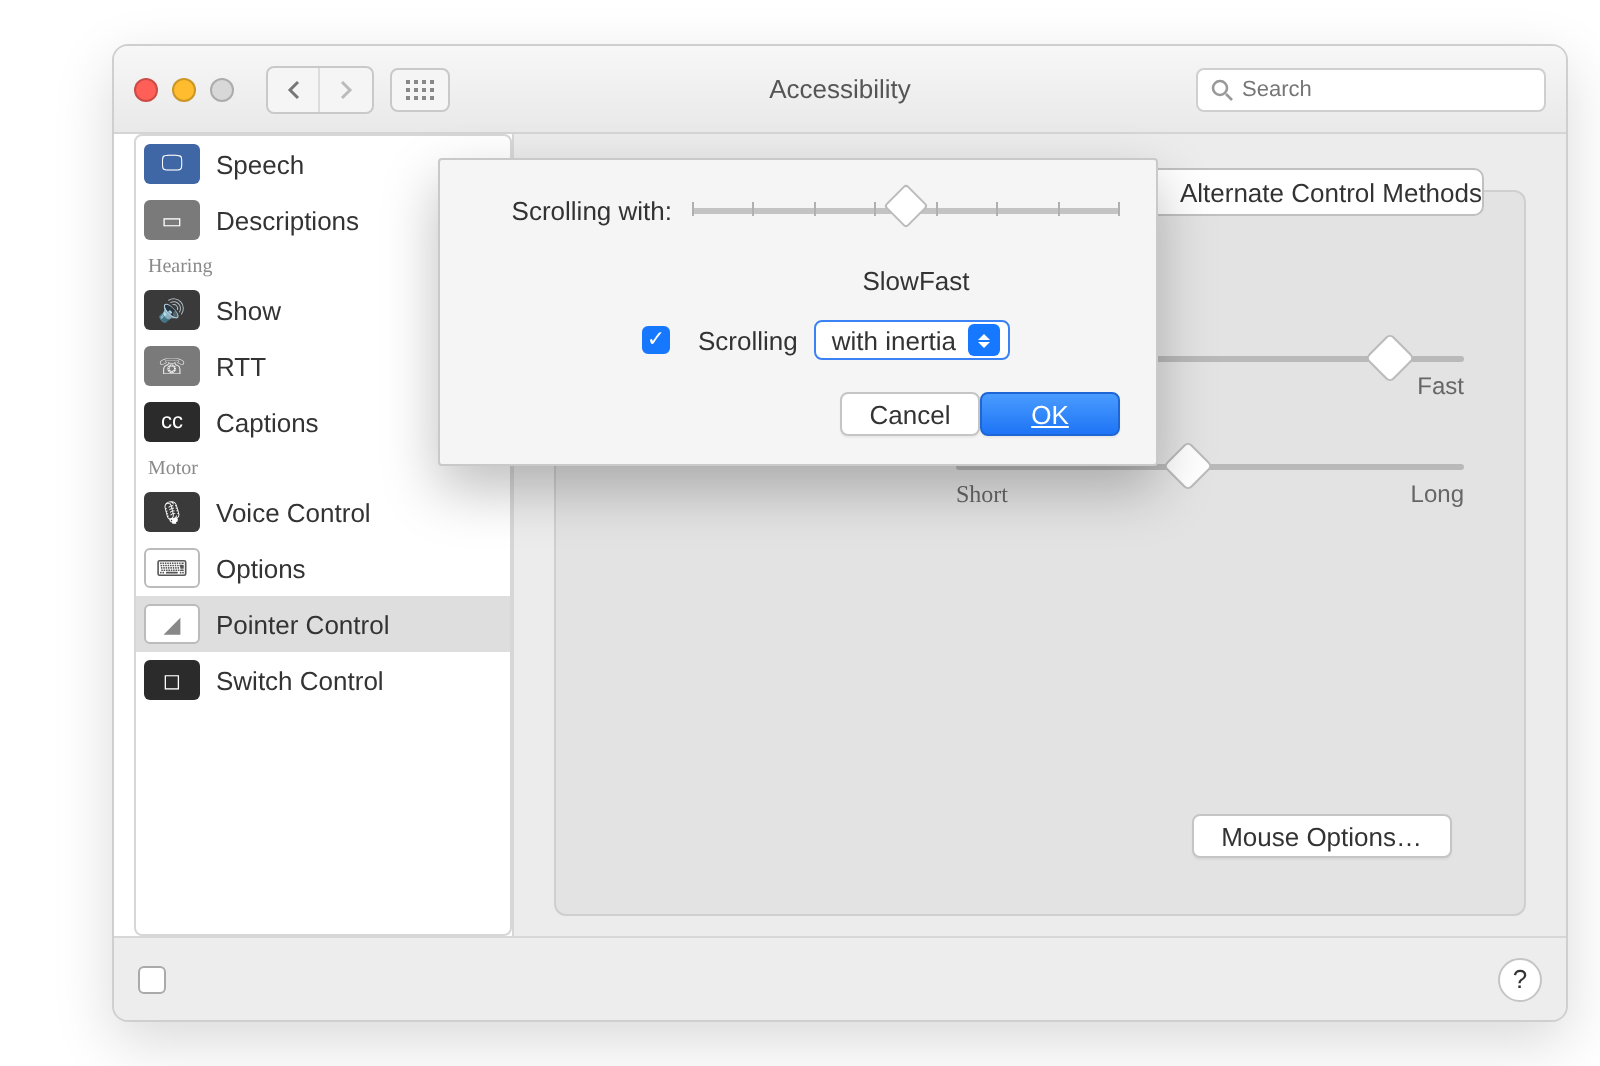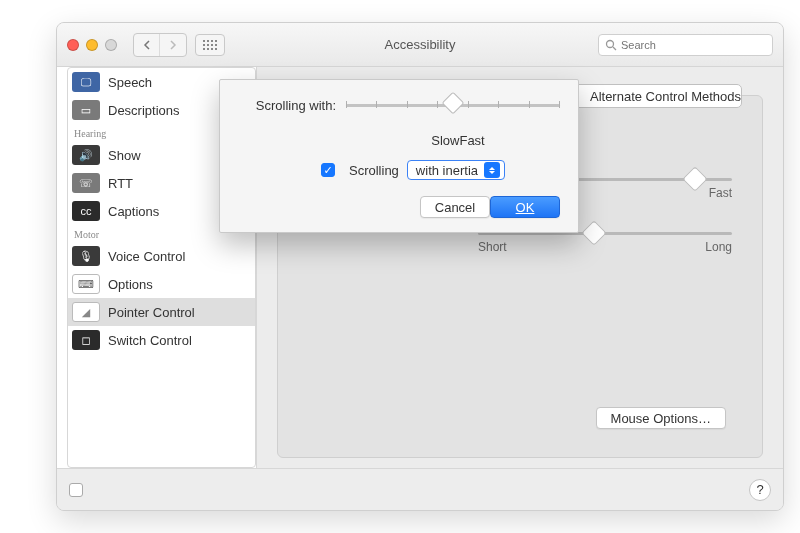--- a/index.html
+++ b/index.html
@@ -23,21 +23,21 @@
   .sideitem .ic { width:28px; height:20px; border-radius:3px; display:flex; align-items:center; justify-content:center; font-size:11px; color:#fff;}
   .sideitem.selected { background:#dedede; }
   .sidehdr { font-size:10px; color:#8a8a8a; padding:4px 6px 2px 6px; text-transform:none;font-family:Liberation Serif, serif;}
   .main { flex:1; position:relative; background:#ececec;}
   .panel { position:absolute; left:20px; right:20px; top:28px; bottom:10px; background:#e3e3e3; border:1px solid #cfcfcf; border-radius:6px; }
   .tabseg { position:absolute; top:-12px; right:20px; width:270px; height:24px; background:#fff; border:1px solid #c0c0c0; border-radius:5px; display:flex; overflow:hidden;}
   .tabseg .tab { flex:1; display:flex; align-items:center; justify-content:center; font-size:12.5px; }
   .bgslider { position:absolute; height:22px; left:200px; right:30px; display:flex; align-items:center; }
   .bgslider .track { flex:1; height:3px; background:#b9b9b9; border-radius:2px; position:relative;}
   .bgslider .knob { position:absolute; top:-8px; width:18px; height:18px; background:#fff; border:1px solid #bbb; border-radius:3px; transform:rotate(45deg);}
-  .bgslider .lblL { position:absolute; left:0; top:18px; font-size:12px; color:#666;}
+  .bgslider .lblL { position:absolute; left:0; top:18px; font-size:12px; color:#666;font-family:Liberation Serif, serif;}
   .bgslider .lblR { position:absolute; right:0; top:18px; font-size:12px; color:#666;}
   .macbtn { height:22px; padding:0 14px; background:#fff; border:1px solid #c5c5c5; border-radius:4px; font-size:12.5px; color:#333; display:inline-flex; align-items:center; justify-content:center; box-shadow: 0 1px 1px rgba(0,0,0,0.05);}
   .footer { position:absolute; left:0; right:0; bottom:0; height:42px; display:flex; align-items:center; padding:0 12px; border-top:1px solid #d7d7d7; background:#ededed;}
   .checkbox { width:14px; height:14px; border:1px solid #aaa; border-radius:3px; background:#fff; margin-right:6px; display:inline-flex; align-items:center; justify-content:center;}
   .checkbox.checked { background:#1677ff; border-color:#1677ff;}
   .checkbox.checked::after { content:"✓"; color:#fff; font-size:11px; line-height:1;}
   .helpbtn { margin-left:auto; width:22px; height:22px; border:1px solid #c5c5c5; border-radius:50%; background:#fff; display:flex; align-items:center; justify-content:center; color:#666;}
   
   .sheet { position:absolute; top:56px; left:162px; width:360px; background:#f5f5f5; border:1px solid #c9c9c9; border-radius:2px; box-shadow:0 12px 28px rgba(0,0,0,0.25); padding:18px 18px 14px 18px;}
   .sheetrow { display:flex; align-items:center; margin-bottom:6px;}

